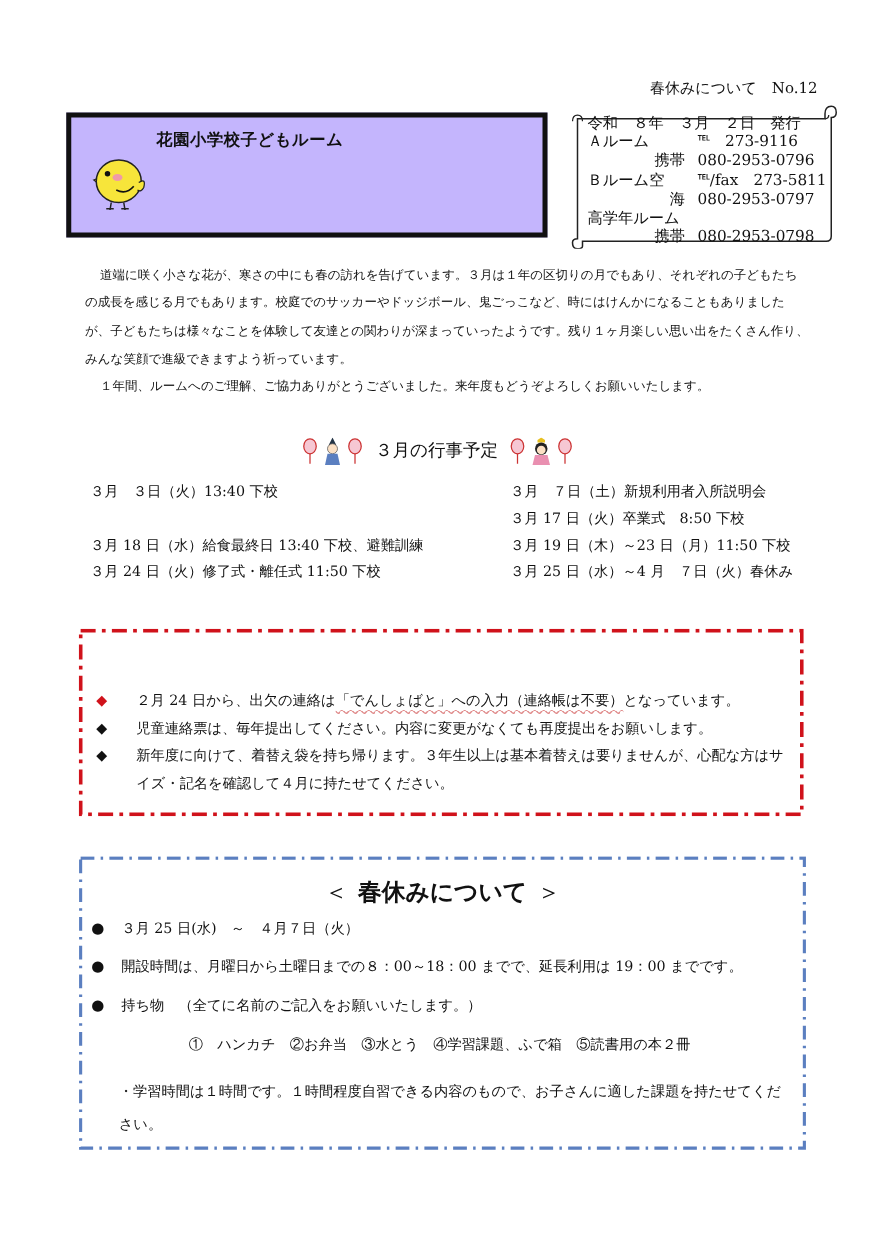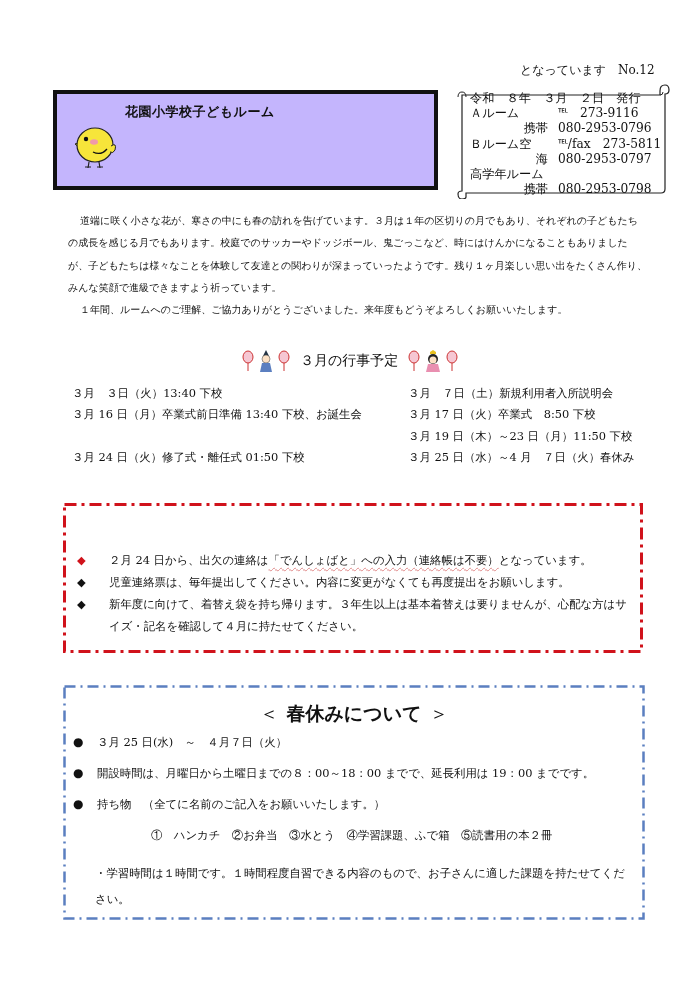--- a/index.html
+++ b/index.html
@@ -37,21 +37,21 @@
   .spring-title b{font-family:"DejaVu Sans","Liberation Sans",sans-serif;font-weight:900;margin:0 8px;}
   .slist{position:absolute;left:10px;top:50px;width:560px;font-size:11.4px;}
   .sitem{display:flex;height:31px;align-items:flex-start;}
   .sitem .b{width:24px;flex:none;font-size:12px;}
   .items-line{padding-left:78px;height:32px;}
   .note{padding-left:22px;line-height:26px;}
 </style>
 </head>
 <body>
 
-<div class="abs serial">となっています　No.12</div>
+<div class="abs serial">春休みについて　No.12</div>
 
 <div class="abs title-box">
   <div class="abs chick">
     <svg width="50" height="50" viewBox="0 0 50 50">
       <path d="M4 22 L9 20 L9 26 Z" fill="#f7e53a" stroke="#222" stroke-width="1"></path>
       <ellipse cx="24" cy="23" rx="18" ry="17" fill="#f7e53a" stroke="#222" stroke-width="1.2"></ellipse>
       <path d="M40 24 Q46 20 44 28 Q42 32 39 30" fill="#f7e53a" stroke="#222" stroke-width="1"></path>
       <circle cx="15" cy="17" r="2.2" fill="#111"></circle>
       <ellipse cx="23" cy="20" rx="4" ry="2.8" fill="#f09aa8"></ellipse>
       <path d="M22 30 Q30 34 36 27" fill="none" stroke="#111" stroke-width="1.3"></path>
@@ -130,28 +130,28 @@
       <line x1="6" y1="13" x2="6" y2="21" stroke="#c33"></line>
     </svg>
 </div>
 
 <div class="abs events">
   <div class="erow">
       <span class="l">３月　３日（火）13:40 下校</span>
       <span class="r">３月　７日（土）新規利用者入所説明会</span>
     </div>
   <div class="erow">
-      <span class="l">３月 16 日（月）卒業式前日準備 13:40 下校、お誕生会</span>
       <span class="r">３月 17 日（火）卒業式　8:50 下校</span>
     </div>
   <div class="erow">
+      <span class="l">３月 18 日（水）給食最終日 13:40 下校、避難訓練</span>
       <span class="r">３月 19 日（木）～23 日（月）11:50 下校</span>
     </div>
   <div class="erow">
-      <span class="l">３月 24 日（火）修了式・離任式 01:50 下校</span>
+      <span class="l">３月 24 日（火）修了式・離任式 11:50 下校</span>
       <span class="r">３月 25 日（水）～4 月　７日（火）春休み</span>
     </div>
 </div>
 
 <div class="abs notice">
   <svg class="abs" style="left:0;top:0" width="580" height="150">
     <rect x="1.5" y="1.5" width="577" height="147" fill="none" stroke="#d0121b" stroke-width="3" stroke-dasharray="12 5 3 5"></rect>
   </svg>
   <div class="nlist">
     <div class="nitem">

